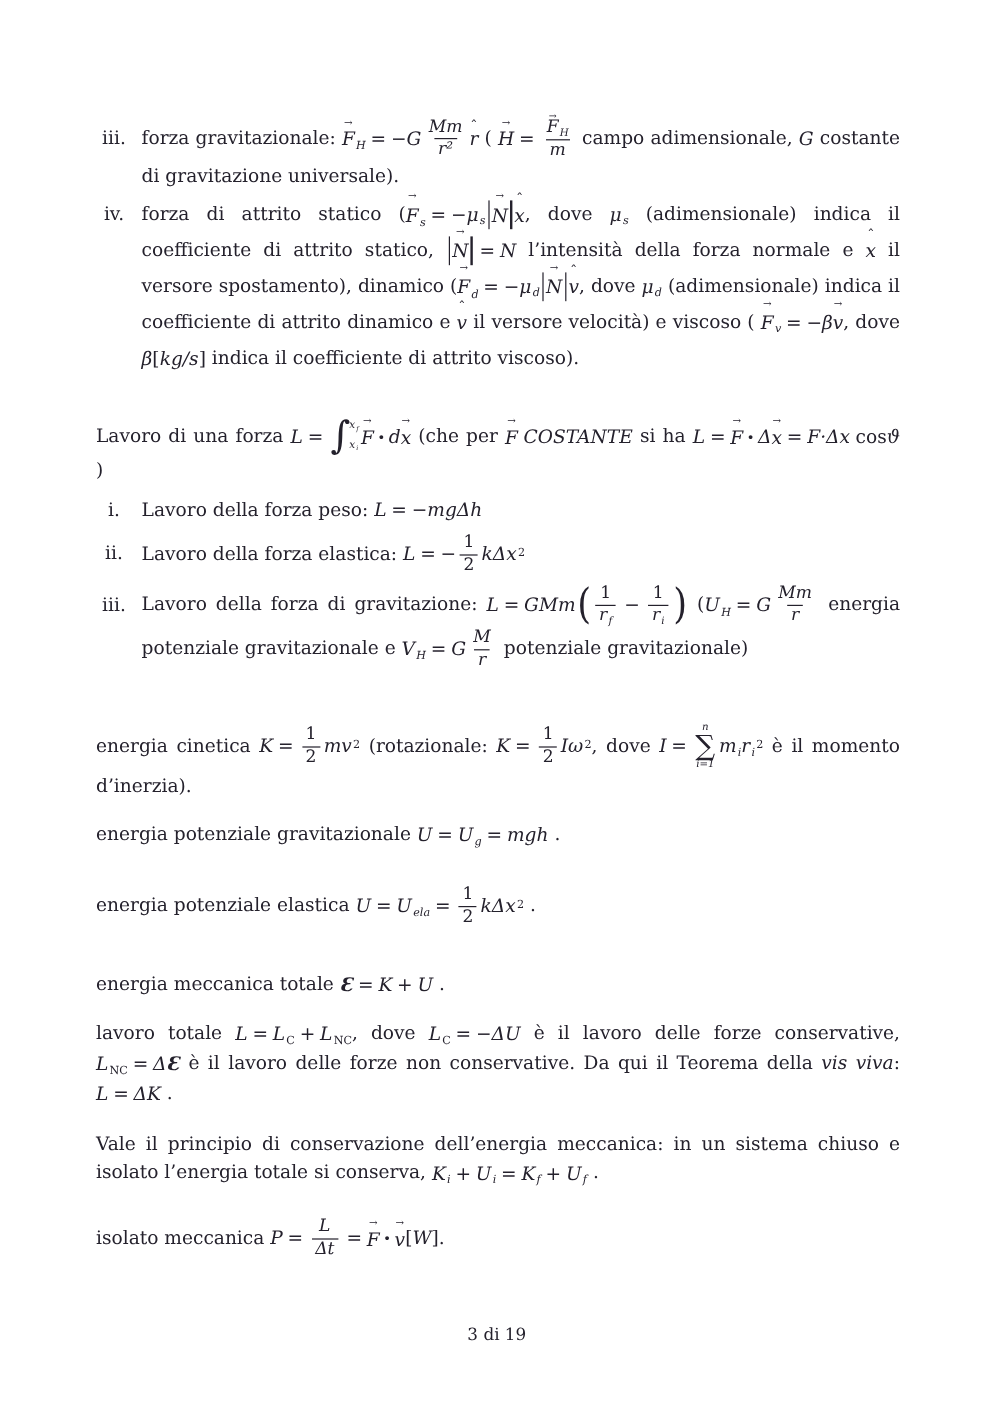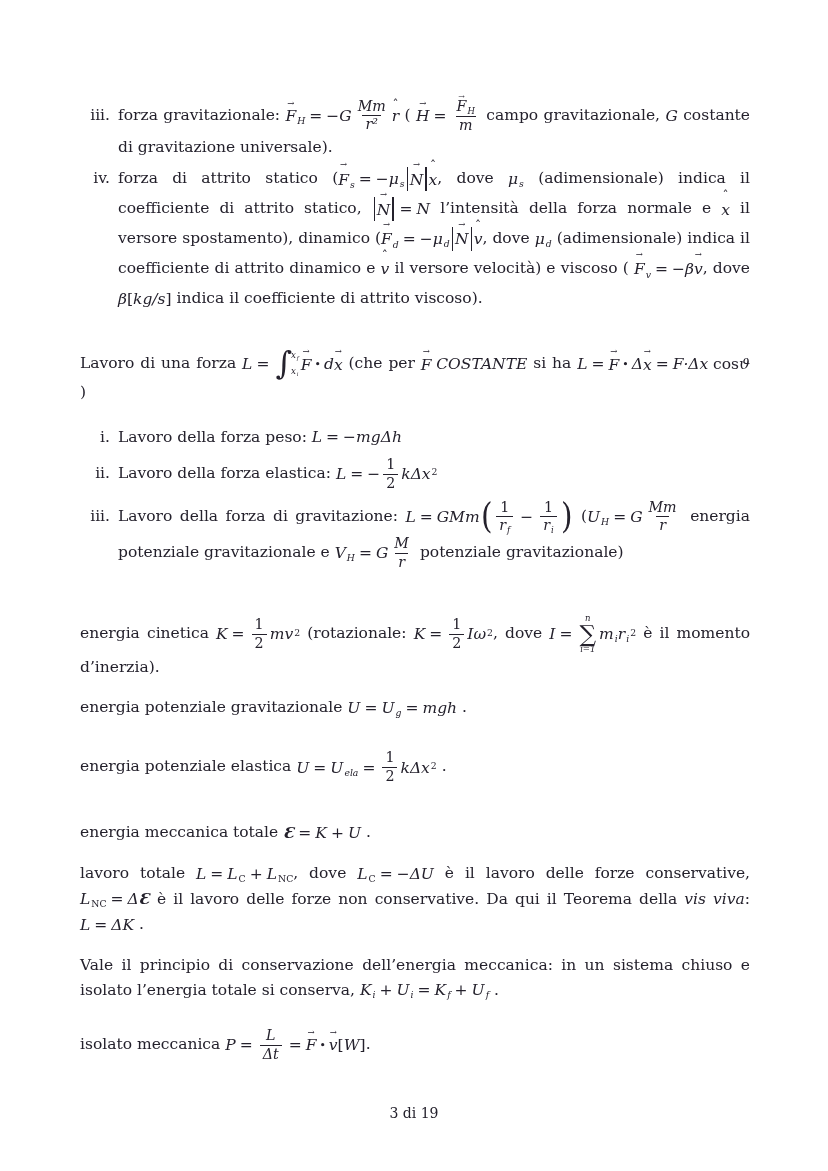--- a/index.html
+++ b/index.html
@@ -4,21 +4,21 @@
 <style>
   html,body{margin:0;padding:0;background:#ffffff;}
   .page{
     width:828px;height:1171px;background:#ffffff;position:relative;
     font-family:"DejaVu Serif","Liberation Serif",serif;
     color:#24212c;font-size:15.5px;overflow:hidden;
   }
   .content{position:absolute;left:80px;right:78px;top:97px;}
   .p,.li{text-align:justify;line-height:1.58;margin:0;}
   .li{padding-left:38px;text-indent:-38px;}
-  .marker{display:inline-block;width:30px;text-align:right;text-indent:0;margin-right:8px;}
+  .marker{display:inline-block;width:30px;text-align:center;text-indent:0;margin-right:8px;}
   .bold{font-weight:normal;}
   .ital{font-style:italic;}
   
   .math{display:inline-flex;align-items:center;white-space:nowrap;vertical-align:middle;text-indent:0;}
   .mtok{display:inline-flex;align-items:baseline;}
   .mi{font-style:italic;}
   .mn{font-style:normal;}
   .mr{font-style:normal;}
   .mo{margin:0 4px;font-style:normal;}
   .mbul{font-size:0.7em;margin:0 3px;align-self:center;}
@@ -79,21 +79,21 @@
             <span class="mfrac">
               <span class="mfn">
                 <span class="mtok">
                   <span class="acc"><span class="accm am-vec">→</span><span class="accb">F</span></span>
                   <span class="ssub">H</span>
                 </span>
               </span>
               <span class="mfd mi">m</span>
             </span>
           </span>
-        </span><span class="txt"> campo gravitazionale, </span><span class="math">
+        </span><span class="txt"> campo adimensionale, </span><span class="math">
           <span class="mtok">
             <span class="mi">G</span>
           </span>
         </span><span class="txt"> costante di gravitazione universale).</span></div>
       <div class="li" style="margin-top: 5px; line-height: 1.85;"><span class="marker">iv.</span><span class="bold">forza di attrito statico</span><span class="txt"> (</span><span class="math">
           <span class="mtok">
             <span class="acc"><span class="accm am-vec">→</span><span class="accb">F</span></span>
             <span class="ssub">s</span>
           </span>
           <span class="mtok">
@@ -273,21 +273,21 @@
           <span class="mtok">
             <span class="msp"></span>
           </span>
           <span class="mtok">
             <span class="mr">cos</span>
           </span>
           <span class="mtok">
             <span class="mi">ϑ</span>
           </span>
         </span><span class="txt"> )</span></div>
-      <div class="li" style="margin-top: 20px;"><span class="marker">i.</span><span class="txt">Lavoro della forza peso: </span><span class="math">
+      <div class="li" style="margin-top: 8px;"><span class="marker">i.</span><span class="txt">Lavoro della forza peso: </span><span class="math">
           <span class="mtok">
             <span class="mi">L</span>
           </span>
           <span class="mtok">
             <span class="mo">=</span>
           </span>
           <span class="mtok">
             <span class="mi">−mgΔh</span>
           </span>
         </span></div>

